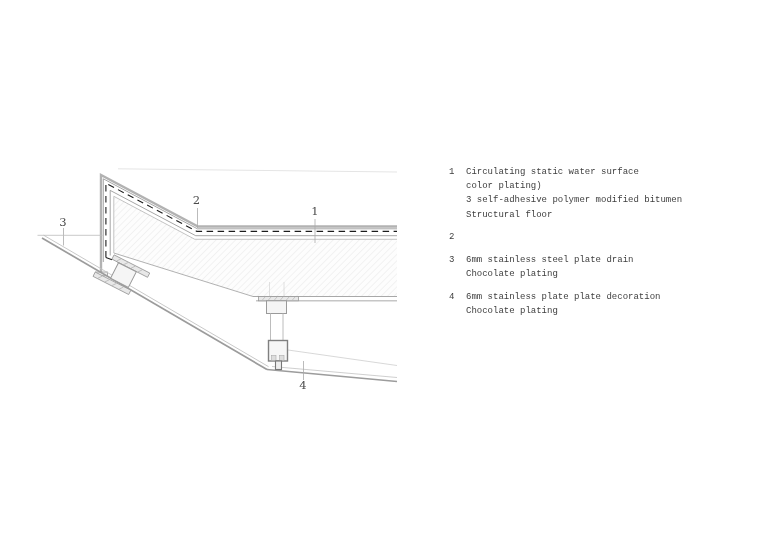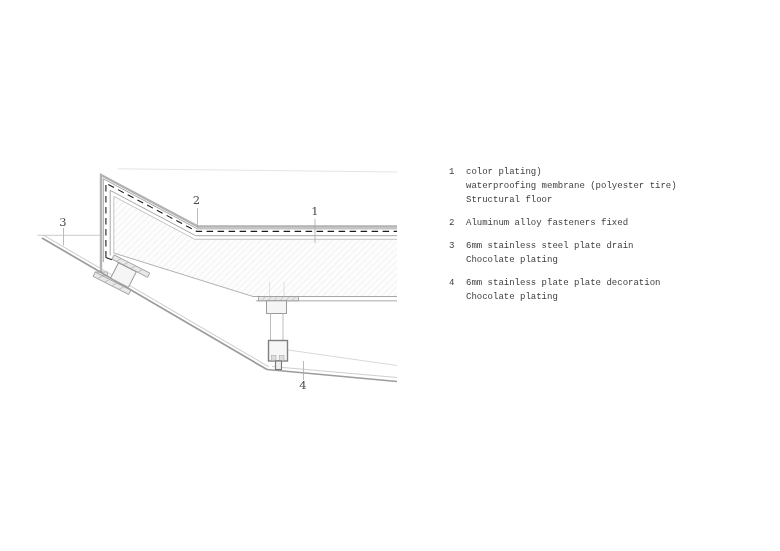--- a/index.html
+++ b/index.html
@@ -114,30 +114,30 @@
       <line x1="303.5" y1="361" x2="303.5" y2="380" stroke="#aaaaaa" stroke-width="0.8"></line>
       <text class="callout" x="303" y="389" text-anchor="middle">4</text>
     </g>
   </svg>
 
   <div id="legend">
 
     <div class="legend-item">
       <span class="legend-num">1</span>
       <div class="legend-lines">
+        <span class="legend-line">Circulating static water surface</span>
         <span class="legend-line">color plating)</span>
-        <span class="legend-line">waterproofing membrane (polyester tire)</span>
+        <span class="legend-line">3 self-adhesive polymer modified bitumen</span>
         <span class="legend-line">Structural floor</span>
       </div>
     </div>
 
     <div class="legend-item">
       <span class="legend-num">2</span>
       <div class="legend-lines">
-        <span class="legend-line">Aluminum alloy fasteners fixed</span>
       </div>
     </div>
 
     <div class="legend-item">
       <span class="legend-num">3</span>
       <div class="legend-lines">
         <span class="legend-line">6mm stainless steel plate drain</span>
         <span class="legend-line">Chocolate plating</span>
       </div>
     </div>

